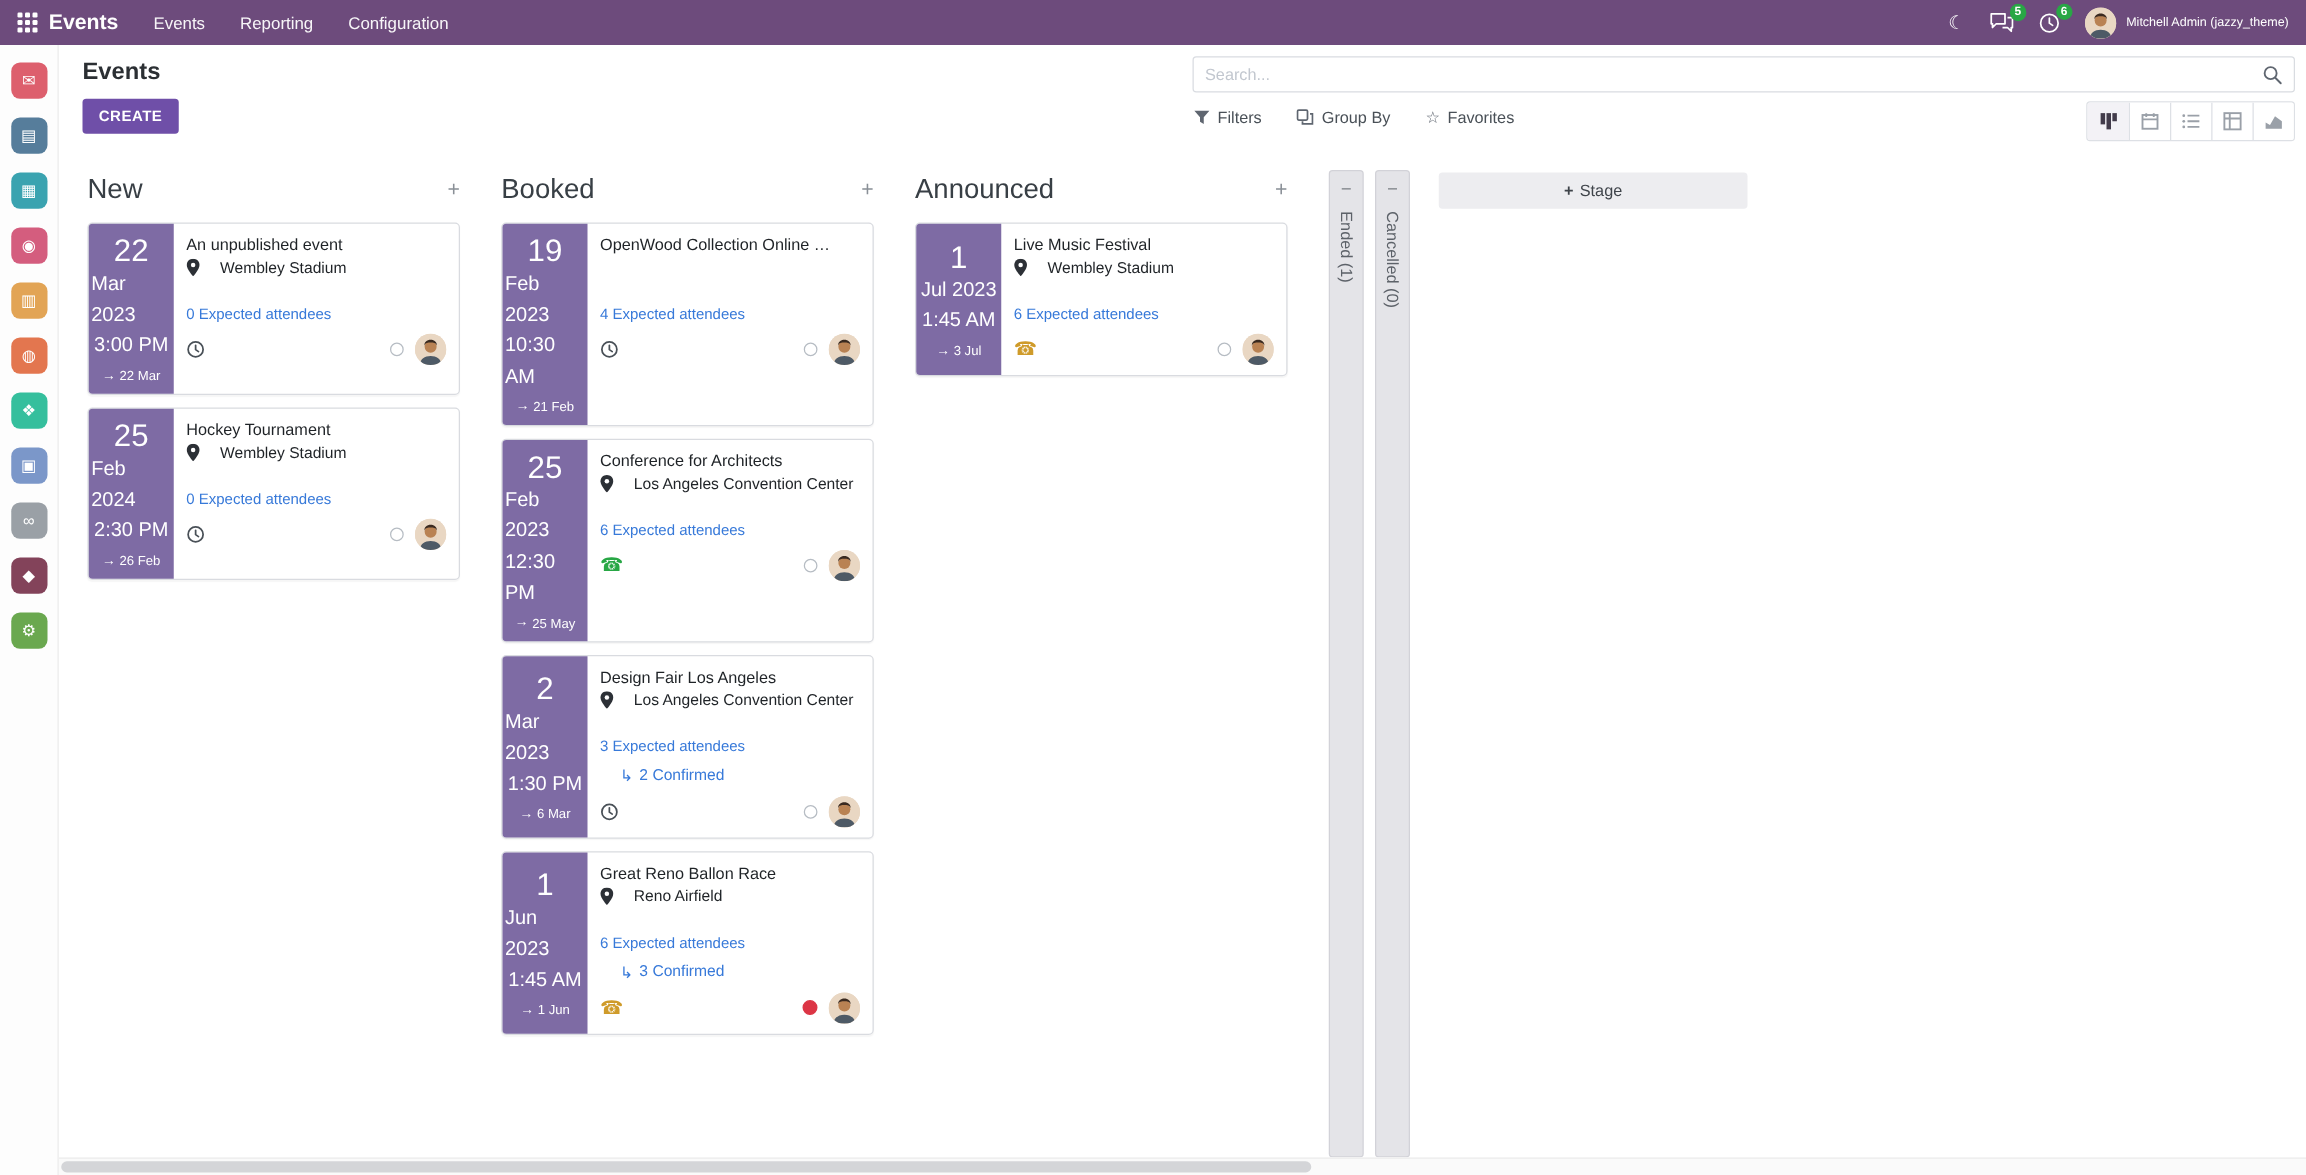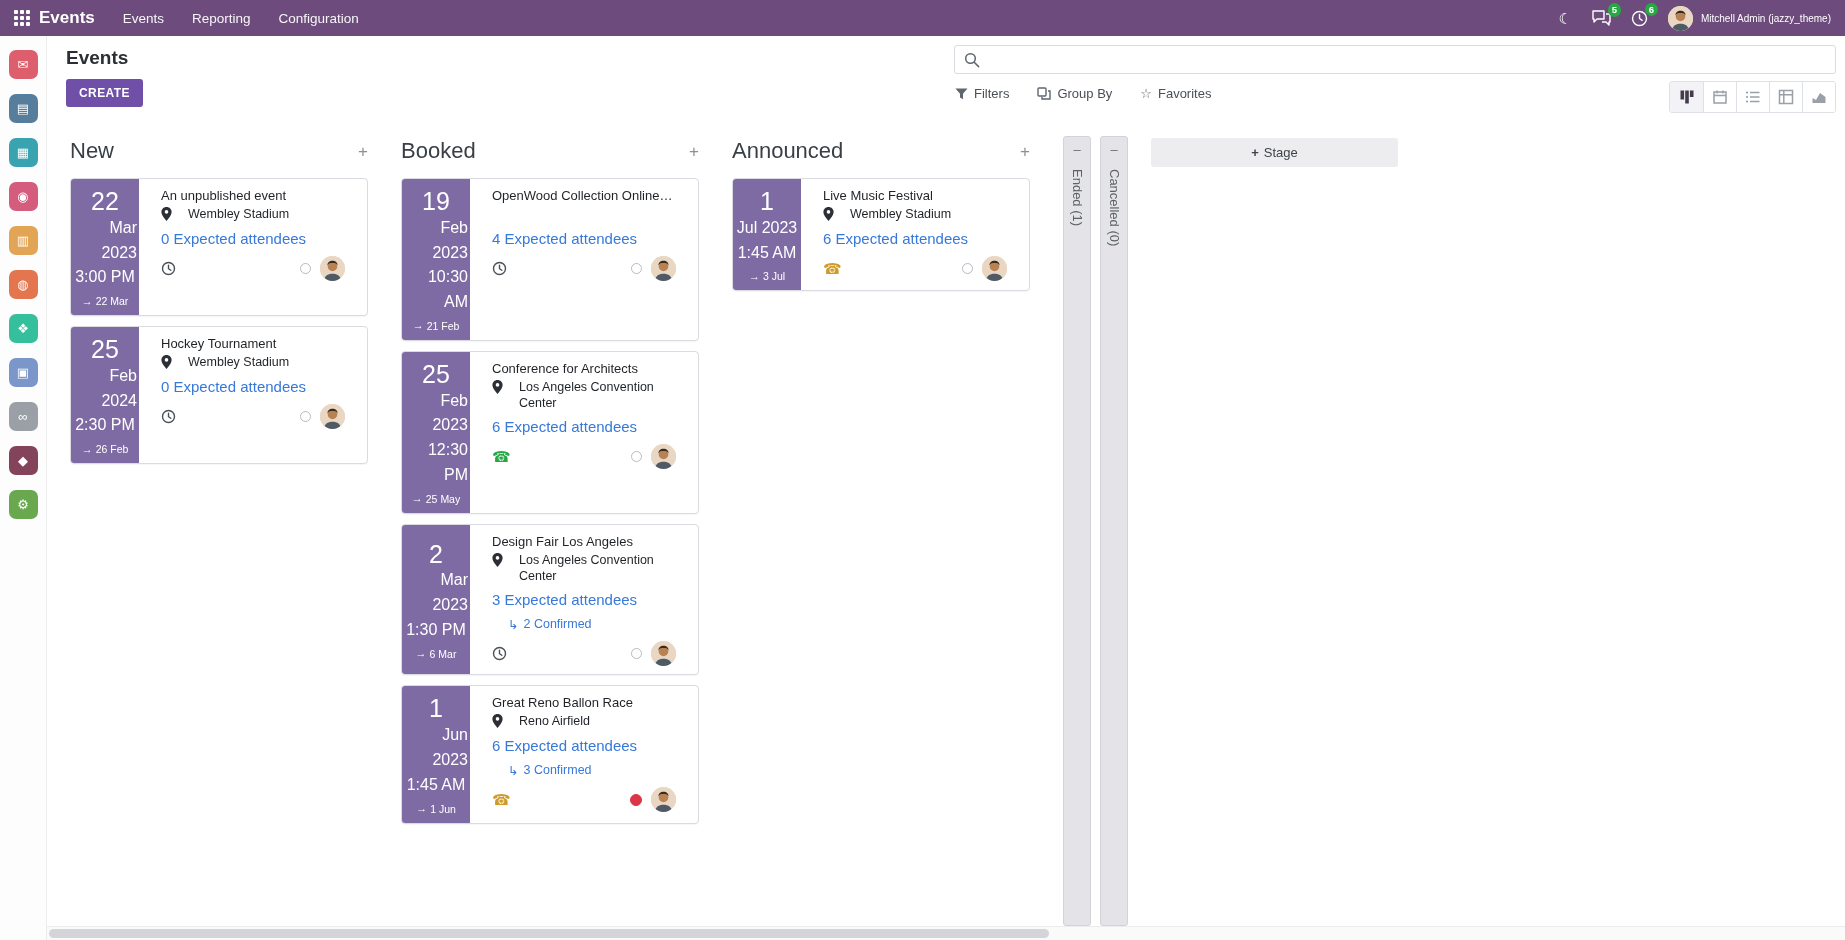--- a/index.html
+++ b/index.html
@@ -44,31 +44,31 @@
   .view-btn.active .vs-fill{fill:#423c4b}
 
   
   .board{position:absolute;top:94px;left:0;right:0;bottom:14px;padding:6px 0 0 23px;display:flex;align-items:stretch;overflow:hidden}
   .col{width:331px;flex:none;display:flex;flex-direction:column}
   .col-head{width:298px;display:flex;align-items:center;margin:2px 0 14px}
   .col-title{font-size:22px;color:#383f45}
   .col-add{margin-left:auto;color:#8a9097;font-size:17px;cursor:pointer;line-height:1}
   .cards{display:flex;flex-direction:column;gap:10px}
   .card{width:298px;display:flex;background:#fff;border:1px solid #d9dbe0;border-radius:4px;box-shadow:0 1px 1px rgba(0,0,0,.04);cursor:pointer}
-  .datebox{width:68px;flex:none;background:var(--date-badge,#7e6ba4);color:#fff;border-radius:3px 0 0 3px;display:flex;flex-direction:column;align-items:center;justify-content:center;text-align:right;padding:8px 2px}
+  .datebox{width:68px;flex:none;background:var(--date-badge,#7e6ba4);color:#fff;border-radius:3px 0 0 3px;display:flex;flex-direction:column;align-items:center;justify-content:center;text-align:left;padding:8px 2px}
   .d-day{font-size:25px;line-height:1.15}
   .d-my,.d-time{font-size:16px;line-height:1.55}
   .d-end{font-size:10.5px;margin-top:5px;display:flex;align-items:center;gap:3px}
   .d-arrow{font-weight:bold;font-size:11px;line-height:1}
-  .card-content{flex:1;padding:9px 22px 8px;display:flex;flex-direction:column;min-width:0}
+  .card-content{flex:1;padding:9px 10px 8px;display:flex;flex-direction:column;min-width:0}
   .c-title{font-size:13px;color:#1f2327;white-space:nowrap;overflow:hidden;text-overflow:ellipsis;margin-bottom:3px}
   .c-loc{font-size:12.5px;color:#1f2327;display:flex;gap:16px;line-height:1.3;min-height:17px}
   .c-loc svg{flex:none;margin-top:1px}
   .c-loc.hide-pin svg{visibility:hidden}
-  .c-att{font-size:15px;color:var(--link,#3779d9);margin-top:7px;text-decoration:none;width:max-content}
+  .c-att{font-size:12px;color:var(--link,#3779d9);margin-top:21px;text-decoration:none;width:max-content}
   .c-conf{font-size:12.5px;color:var(--link,#3779d9);margin-top:9px;margin-left:16px;text-decoration:none;width:max-content;display:flex;gap:5px}
   .c-footer{display:flex;align-items:center;margin-top:9px;min-height:25px}
   .foot-slot{display:flex;align-items:center}
   .phone{font-size:15px;line-height:1}
   .phone.green{color:var(--phone-green,#28a745)}
   .phone.yellow{color:var(--phone-yellow,#cf9b2a)}
   .status-dot{width:11px;height:11px;border-radius:50%;border:1px solid #b6bcc3;background:#fff;margin-left:auto;margin-right:9px;flex:none;cursor:pointer}
   .status-dot.red{background:var(--status-red,#dc3545);border-color:var(--status-red,#dc3545);width:12px;height:12px}
 
   
@@ -168,20 +168,21 @@
     <div class="side-icon" style="background: rgb(106, 168, 79);">
       <span>⚙</span>
     </div>
   </aside>
 
 <main class="main">
   <h1 class="page-title">Events</h1>
   <button class="create-btn">CREATE</button>
 
   <div class="search-box">
+    <input type="text" placeholder="Search..." style="">
     <svg width="16" height="16" viewBox="0 0 16 16">
       <circle cx="6.5" cy="6.5" r="4.8" fill="none" stroke="#5f6670" stroke-width="1.5"></circle>
       <path d="M10.2 10.2L14.6 14.6" stroke="#5f6670" stroke-width="1.5" stroke-linecap="round"></path>
     </svg>
   </div>
 
   <div class="search-tools">
     <span class="tool">
       <svg width="13" height="12" viewBox="0 0 13 12">
         <path d="M.5.5h12L8 5.8v5.4L5 9.4V5.8z" fill="#5f6670"></path>

